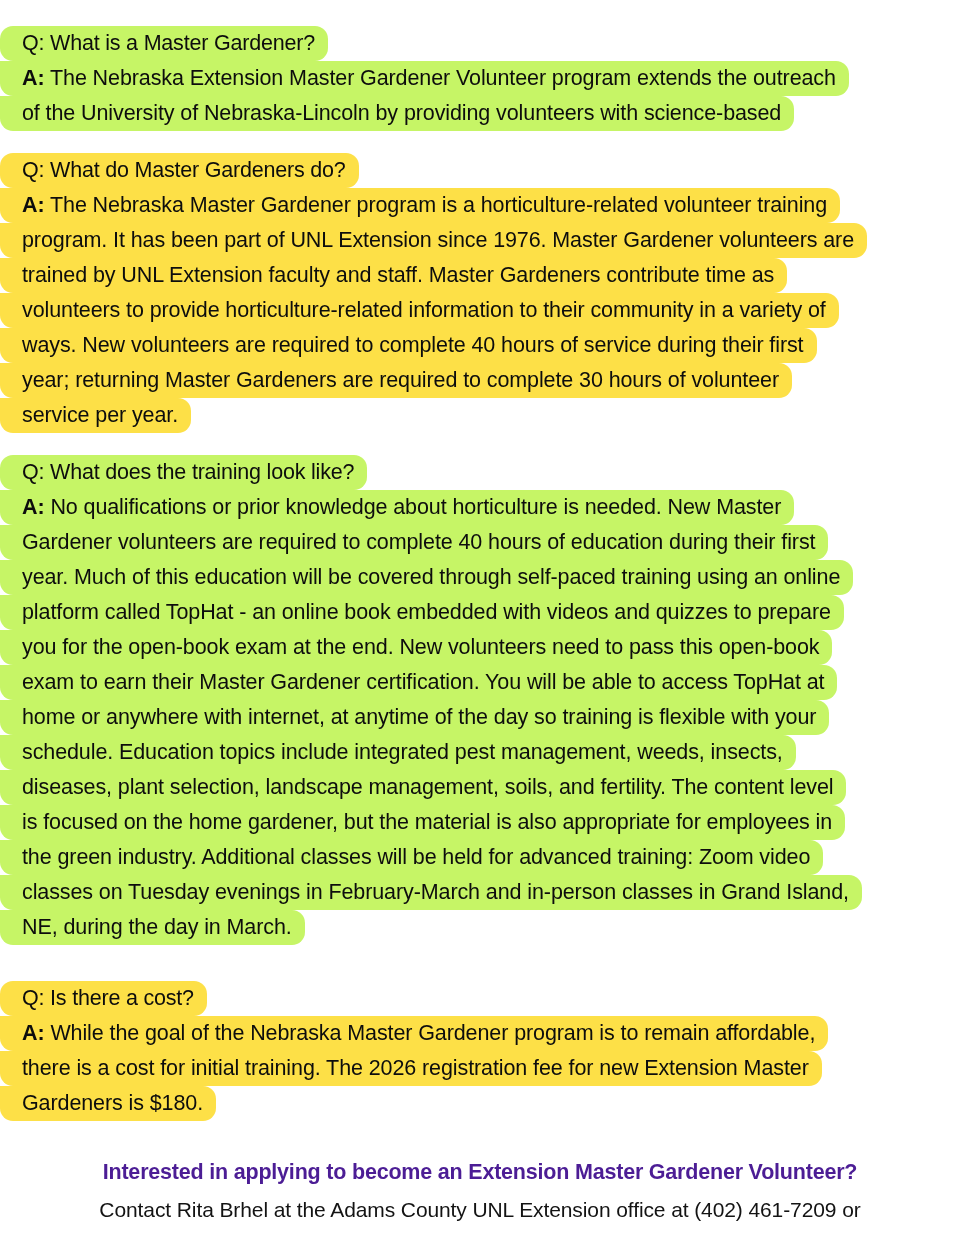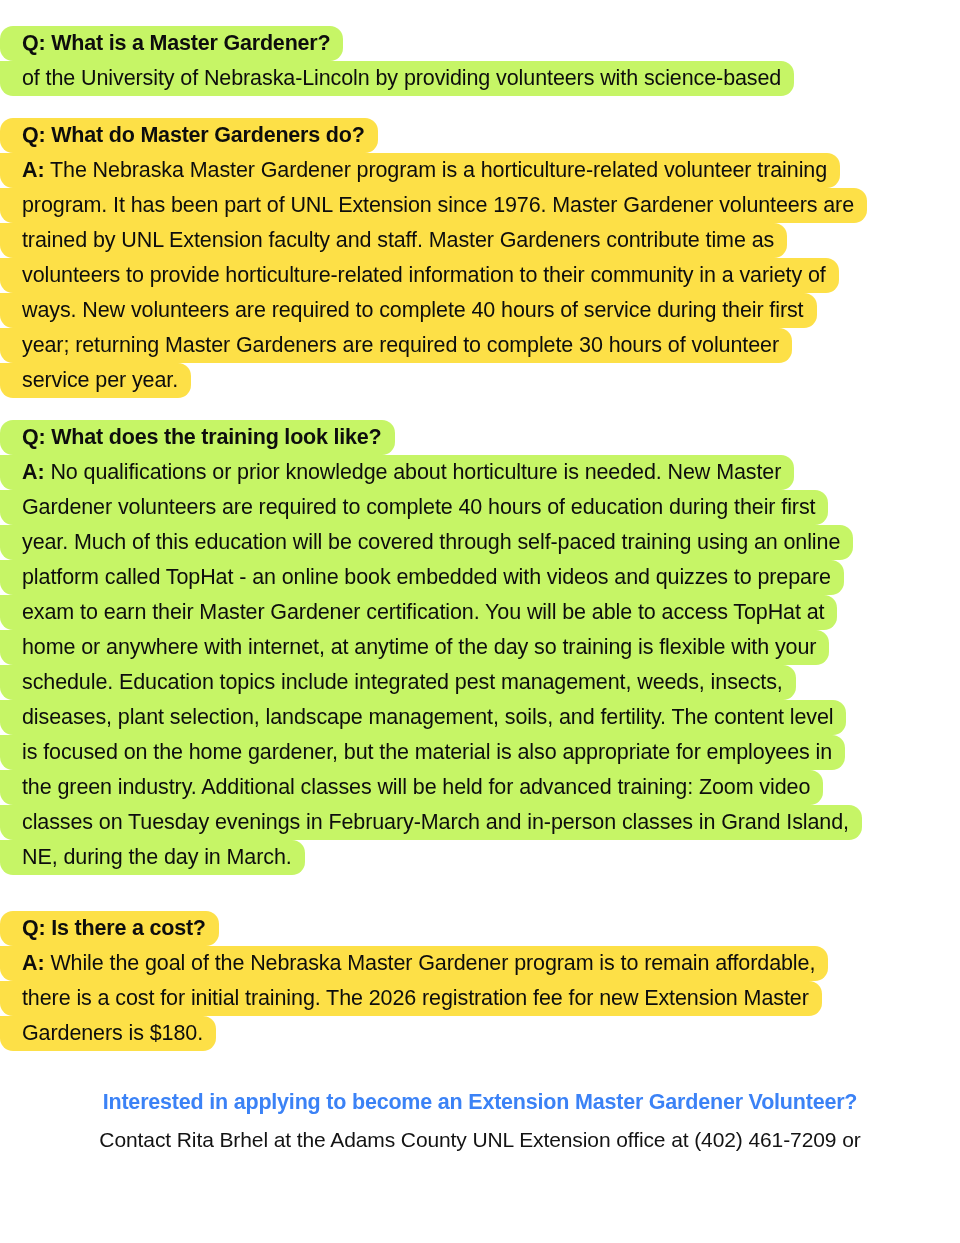--- a/index.html
+++ b/index.html
@@ -52,74 +52,76 @@
   
   .line + .line > .ink {
     border-top-left-radius: 0;
     border-top-right-radius: 13px;
   }
 
   .tone-light > .line > .ink { background: #c6f566; }
   .tone-deep  > .line > .ink { background: #fde047; }
 
   .q-line > .ink {
-    font-weight: bold;
+    font-weight: normal;
     letter-spacing: -0.2px;
   }
   .prefix {
     font-weight: bold;
   }
 
   
   .footer {
     text-align: center;
     padding: 14px 28px 0 28px;
   }
   .footer-heading {
     font-size: 21.5px;
     font-weight: bold;
-    color: #3b82f6;
+    color: #4c1d95;
     letter-spacing: -0.2px;
     margin: 0 0 7px 0;
     line-height: 30px;
   }
   .footer-line {
     font-size: 21px;
     color: #131313;
     line-height: 31px;
     margin: 0;
     letter-spacing: -0.1px;
   }
 </style>
 </head>
 <body>
 
 <div class="page">
 
   <div class="faq" id="faq-section">
       <div class="qa-block tone-light">
         <div class="line q-line"><span class="ink">Q: What is a Master Gardener?</span></div>
+        <div class="line a-line"><span class="ink"><span class="prefix">A:</span> <span>The Nebraska Extension Master Gardener Volunteer program extends the outreach</span></span></div>
         <div class="line a-line"><span class="ink">of the University of Nebraska-Lincoln by providing volunteers with science-based</span></div>
       </div>
       <div class="qa-block tone-deep">
         <div class="line q-line"><span class="ink">Q: What do Master Gardeners do?</span></div>
         <div class="line a-line"><span class="ink"><span class="prefix">A:</span> <span>The Nebraska Master Gardener program is a horticulture-related volunteer training</span></span></div>
         <div class="line a-line"><span class="ink">program. It has been part of UNL Extension since 1976. Master Gardener volunteers are</span></div>
         <div class="line a-line"><span class="ink">trained by UNL Extension faculty and staff. Master Gardeners contribute time as</span></div>
         <div class="line a-line"><span class="ink">volunteers to provide horticulture-related information to their community in a variety of</span></div>
         <div class="line a-line"><span class="ink">ways. New volunteers are required to complete 40 hours of service during their first</span></div>
         <div class="line a-line"><span class="ink">year; returning Master Gardeners are required to complete 30 hours of volunteer</span></div>
         <div class="line a-line"><span class="ink">service per year.</span></div>
       </div>
       <div class="qa-block tone-light gap-large">
         <div class="line q-line"><span class="ink">Q: What does the training look like?</span></div>
         <div class="line a-line"><span class="ink"><span class="prefix">A:</span> <span>No qualifications or prior knowledge about horticulture is needed. New Master</span></span></div>
         <div class="line a-line"><span class="ink">Gardener volunteers are required to complete 40 hours of education during their first</span></div>
         <div class="line a-line"><span class="ink">year. Much of this education will be covered through self-paced training using an online</span></div>
         <div class="line a-line"><span class="ink">platform called TopHat - an online book embedded with videos and quizzes to prepare</span></div>
+        <div class="line a-line"><span class="ink">you for the open-book exam at the end. New volunteers need to pass this open-book</span></div>
         <div class="line a-line"><span class="ink">exam to earn their Master Gardener certification. You will be able to access TopHat at</span></div>
         <div class="line a-line"><span class="ink">home or anywhere with internet, at anytime of the day so training is flexible with your</span></div>
         <div class="line a-line"><span class="ink">schedule. Education topics include integrated pest management, weeds, insects,</span></div>
         <div class="line a-line"><span class="ink">diseases, plant selection, landscape management, soils, and fertility. The content level</span></div>
         <div class="line a-line"><span class="ink">is focused on the home gardener, but the material is also appropriate for employees in</span></div>
         <div class="line a-line"><span class="ink">the green industry. Additional classes will be held for advanced training: Zoom video</span></div>
         <div class="line a-line"><span class="ink">classes on Tuesday evenings in February-March and in-person classes in Grand Island,</span></div>
         <div class="line a-line"><span class="ink">NE, during the day in March.</span></div>
       </div>
       <div class="qa-block tone-deep">

